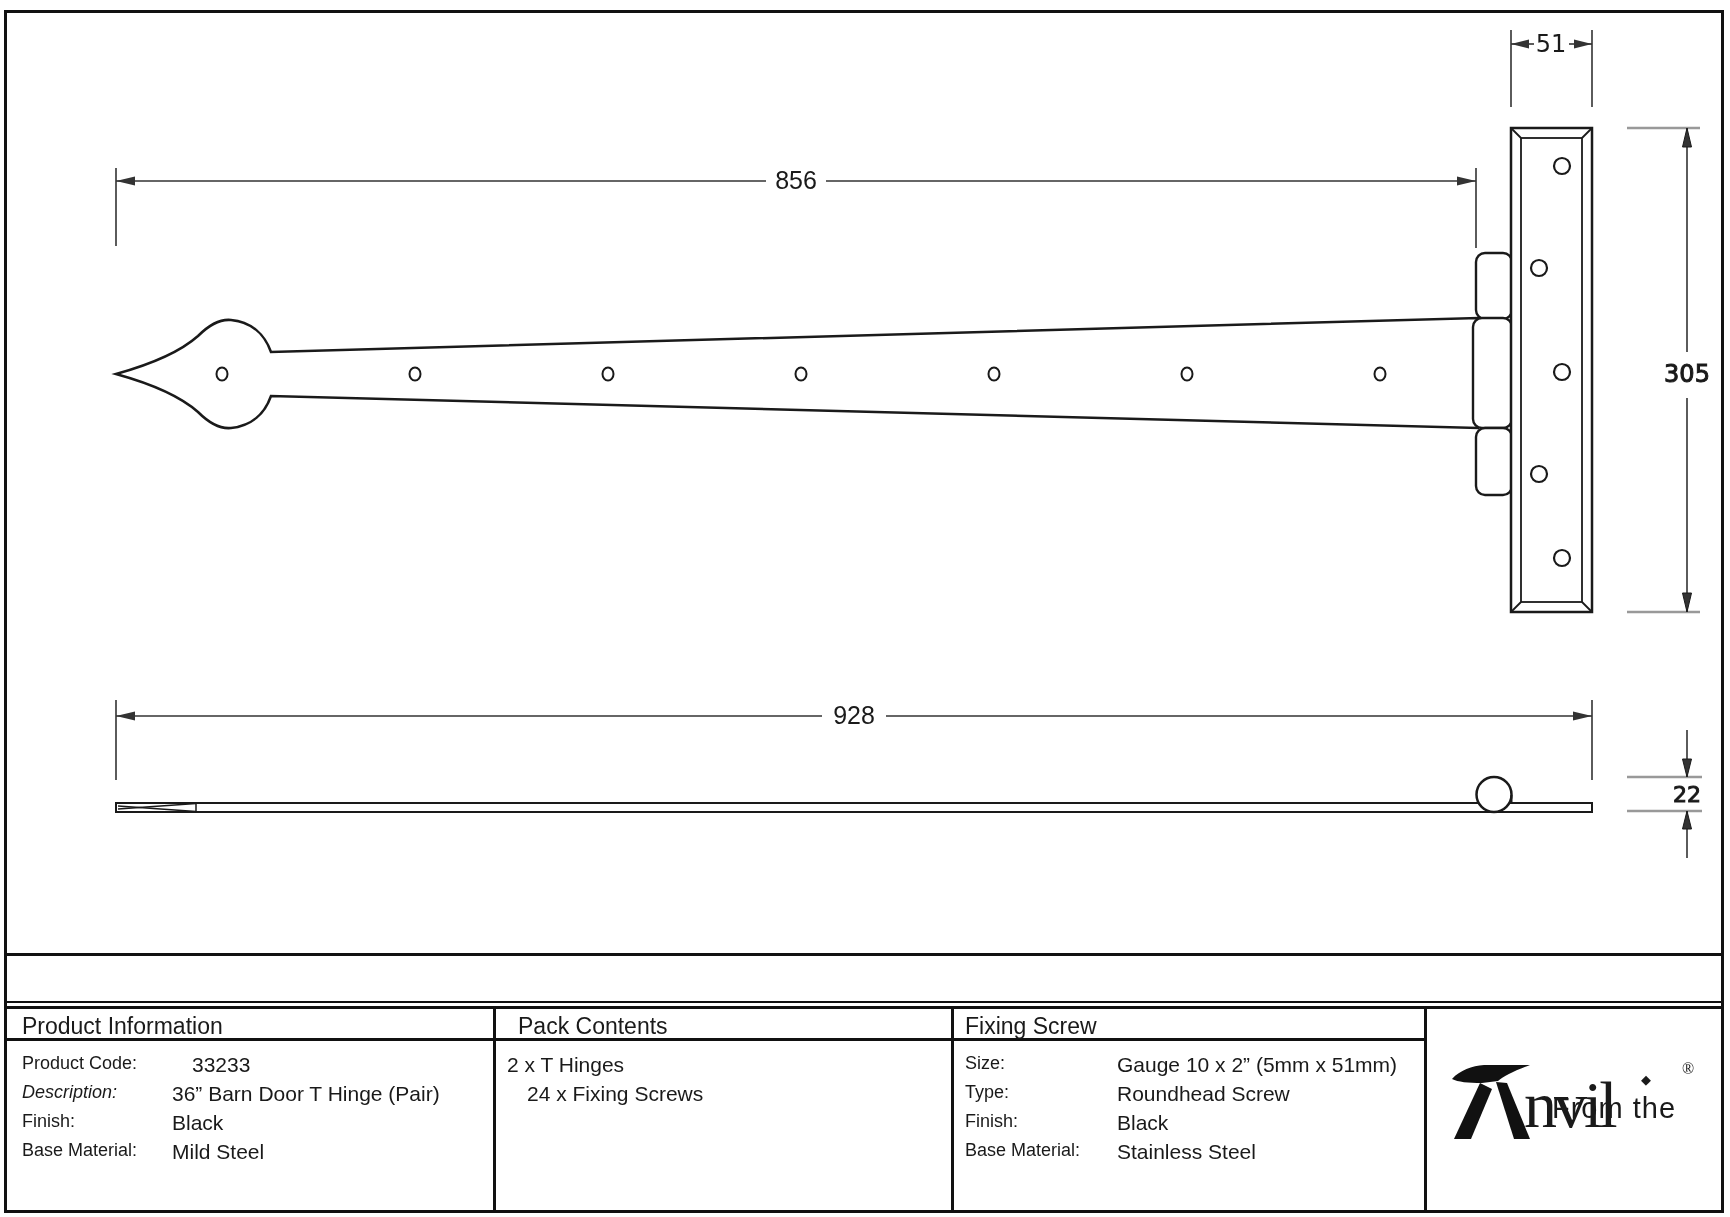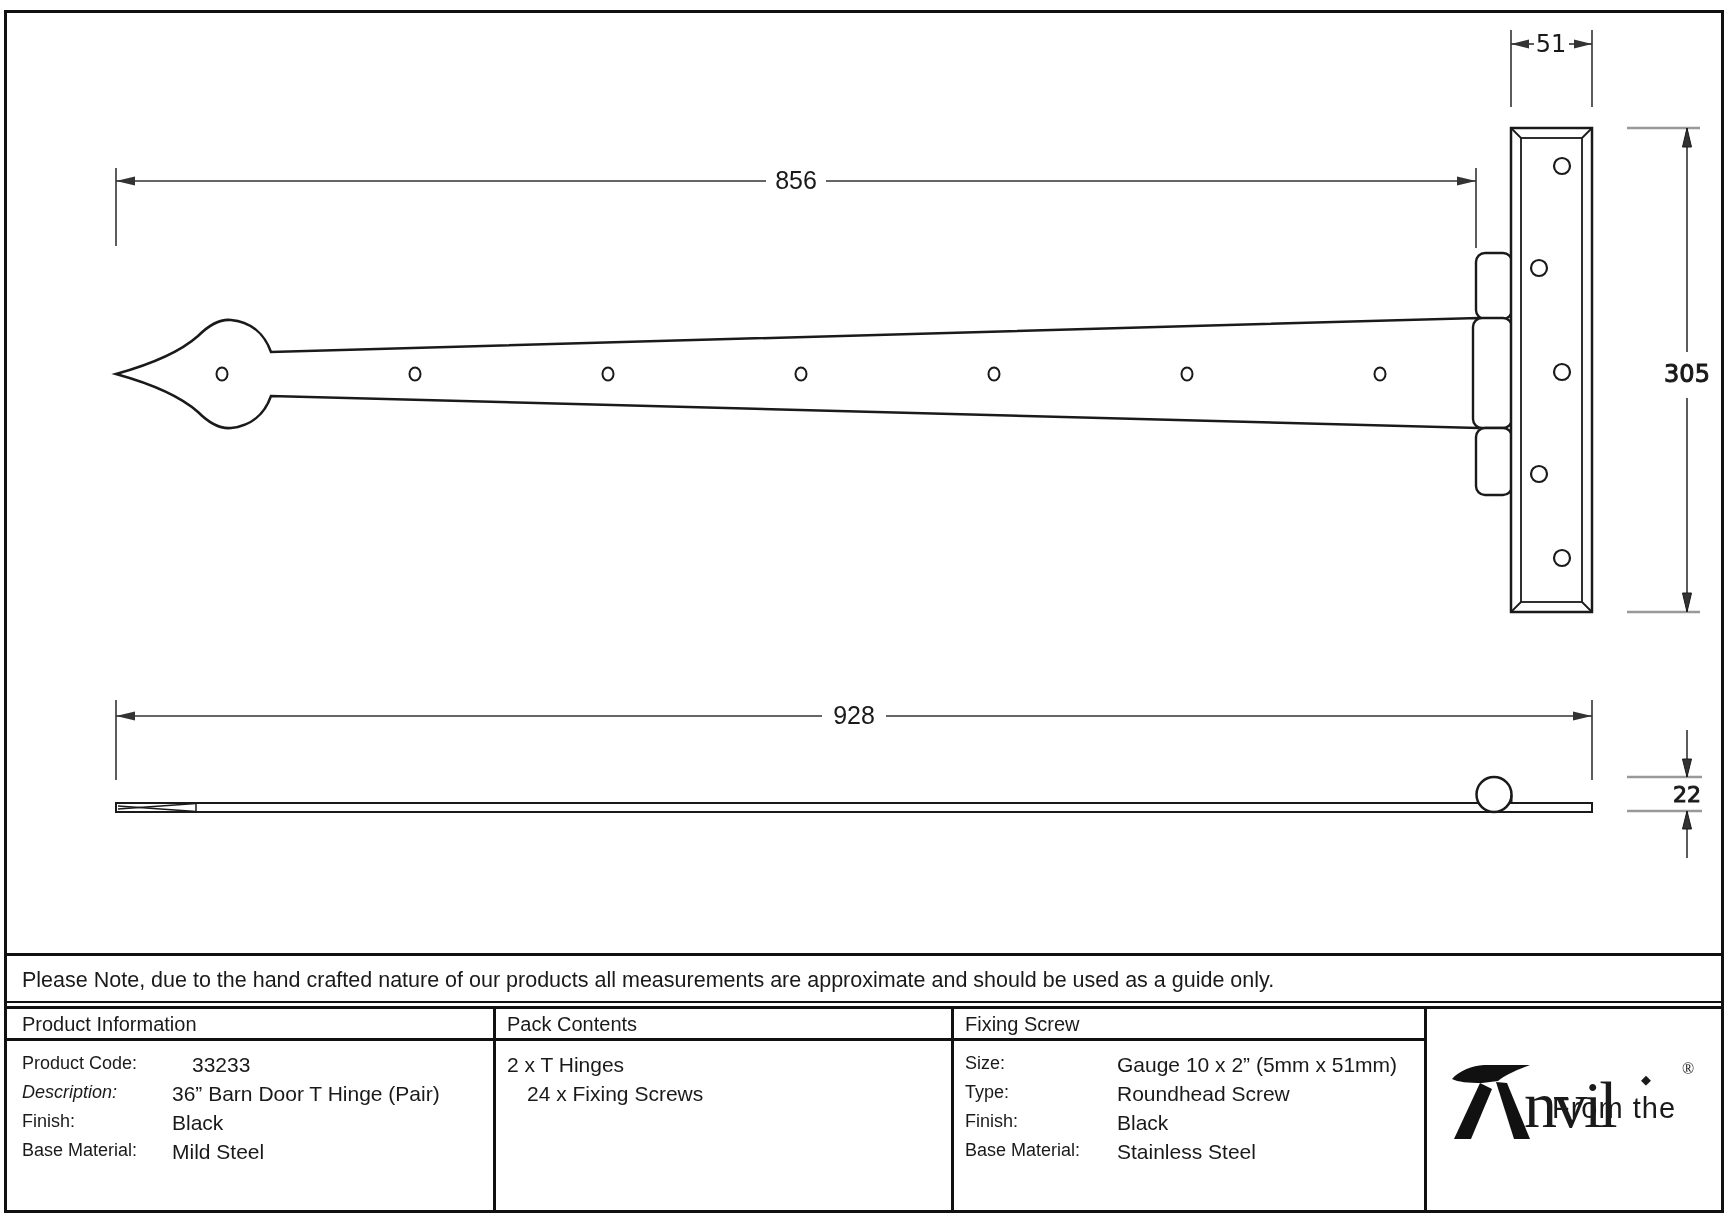--- a/index.html
+++ b/index.html
@@ -3,21 +3,21 @@
 <meta charset="utf-8">
 <style>
   html,body{margin:0;padding:0;background:#fff;}
   #canvas{position:relative;width:1730px;height:1217px;background:#fff;overflow:hidden;
           font-family:"Liberation Sans",sans-serif;color:#1a1a1a;}
   .abs{position:absolute;}
   .frame{left:4px;top:10px;width:1714px;height:1197px;border:3px solid #111;}
   .hline{background:#111;height:3px;}
   .vline{background:#111;width:3px;}
   .note-text{left:22px;top:968px;font-size:21.5px;}
-  .hdr{font-size:20px;top:1013px;}
+  .hdr{font-size:23px;top:1013px;}
   .cell-label{font-size:18px;}
   .cell-value{font-size:21px;}
   svg text{font-family:"DejaVu Sans","Liberation Sans",sans-serif;font-size:24px;fill:#1a1a1a;}
   svg text.cond{font-family:"Liberation Sans",sans-serif;font-size:25px;}
   .logo-fromthe{left:1552px;top:1092px;font-family:Liberation Sans, sans-serif;font-size:29px;letter-spacing:1px;}
   .logo-anvil{left:1524px;top:1072px;font-family:"Liberation Serif",serif;font-size:66px;line-height:1;letter-spacing:-3px;}
   .logo-diamond{left:1641px;top:1072px;font-size:13px;font-family:"DejaVu Sans",sans-serif;}
   .logo-reg{left:1682px;top:1060px;font-family:"Liberation Serif",serif;font-size:16px;}
 </style>
 </head>
@@ -133,31 +133,30 @@
         <line x1="1687" y1="730" x2="1687" y2="777" stroke="#333" stroke-width="1.6"></line>
         <polygon points="1687,777 1682.5,759 1691.5,759" fill="#333"></polygon>
         <line x1="1687" y1="858" x2="1687" y2="811" stroke="#333" stroke-width="1.6"></line>
         <polygon points="1687,811 1682.5,829 1691.5,829" fill="#333"></polygon>
         <text x="1687" y="802" text-anchor="middle" style="font-size:22px">22</text>
       </g>
     </g>
   </svg>
 
   <div class="abs hline" style="left:4px;top:953px;width:1720px;"></div>
-  <div class="abs note-text">Please Note, due to the hand crafted nature of our products all measurements are approximate and should be used as a guide only.</div>
   <div class="abs hline" style="left:4px;top:1001px;width:1720px;height:2px;"></div>
   <div class="abs hline" style="left:4px;top:1006px;width:1720px;"></div>
 
   <div class="abs vline" style="left:493px;top:1006px;height:204px;"></div>
   <div class="abs vline" style="left:951px;top:1006px;height:204px;"></div>
   <div class="abs vline" style="left:1424px;top:1006px;height:204px;"></div>
   <div class="abs hline" style="left:4px;top:1038px;width:1420px;"></div>
 
   <div class="abs hdr" style="left:22px;">Product Information</div>
-  <div class="abs hdr" style="left:507px;">Pack Contents</div>
+  <div class="abs hdr" style="left:518px;">Pack Contents</div>
   <div class="abs hdr" style="left:965px;">Fixing Screw</div>
 
   <div class="abs cell-label" style="left:22px;top:1053px;">Product Code:</div>
   <div class="abs cell-value" style="left:172px;top:1053px;margin-left:20px;">33233</div>
   <div class="abs cell-label" style="left:22px;top:1082px;font-style:italic;">Description:</div>
   <div class="abs cell-value" style="left:172px;top:1082px;">36” Barn Door T Hinge (Pair)</div>
   <div class="abs cell-label" style="left:22px;top:1111px;">Finish:</div>
   <div class="abs cell-value" style="left:172px;top:1111px;">Black</div>
   <div class="abs cell-label" style="left:22px;top:1140px;">Base Material:</div>
   <div class="abs cell-value" style="left:172px;top:1140px;">Mild Steel</div>

